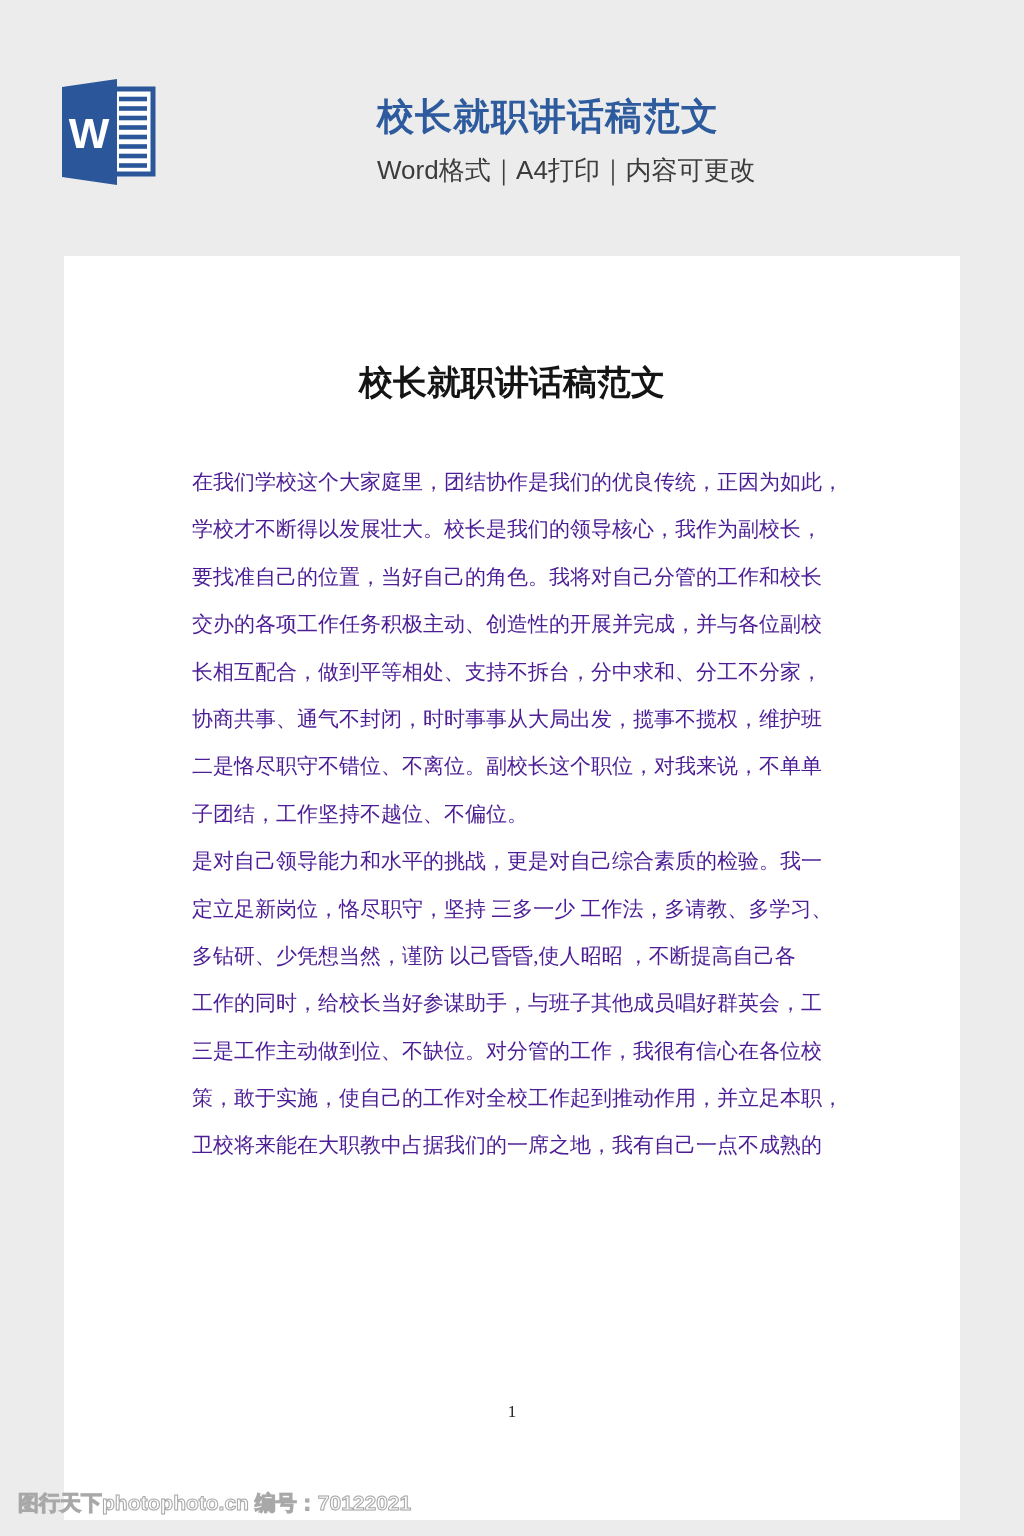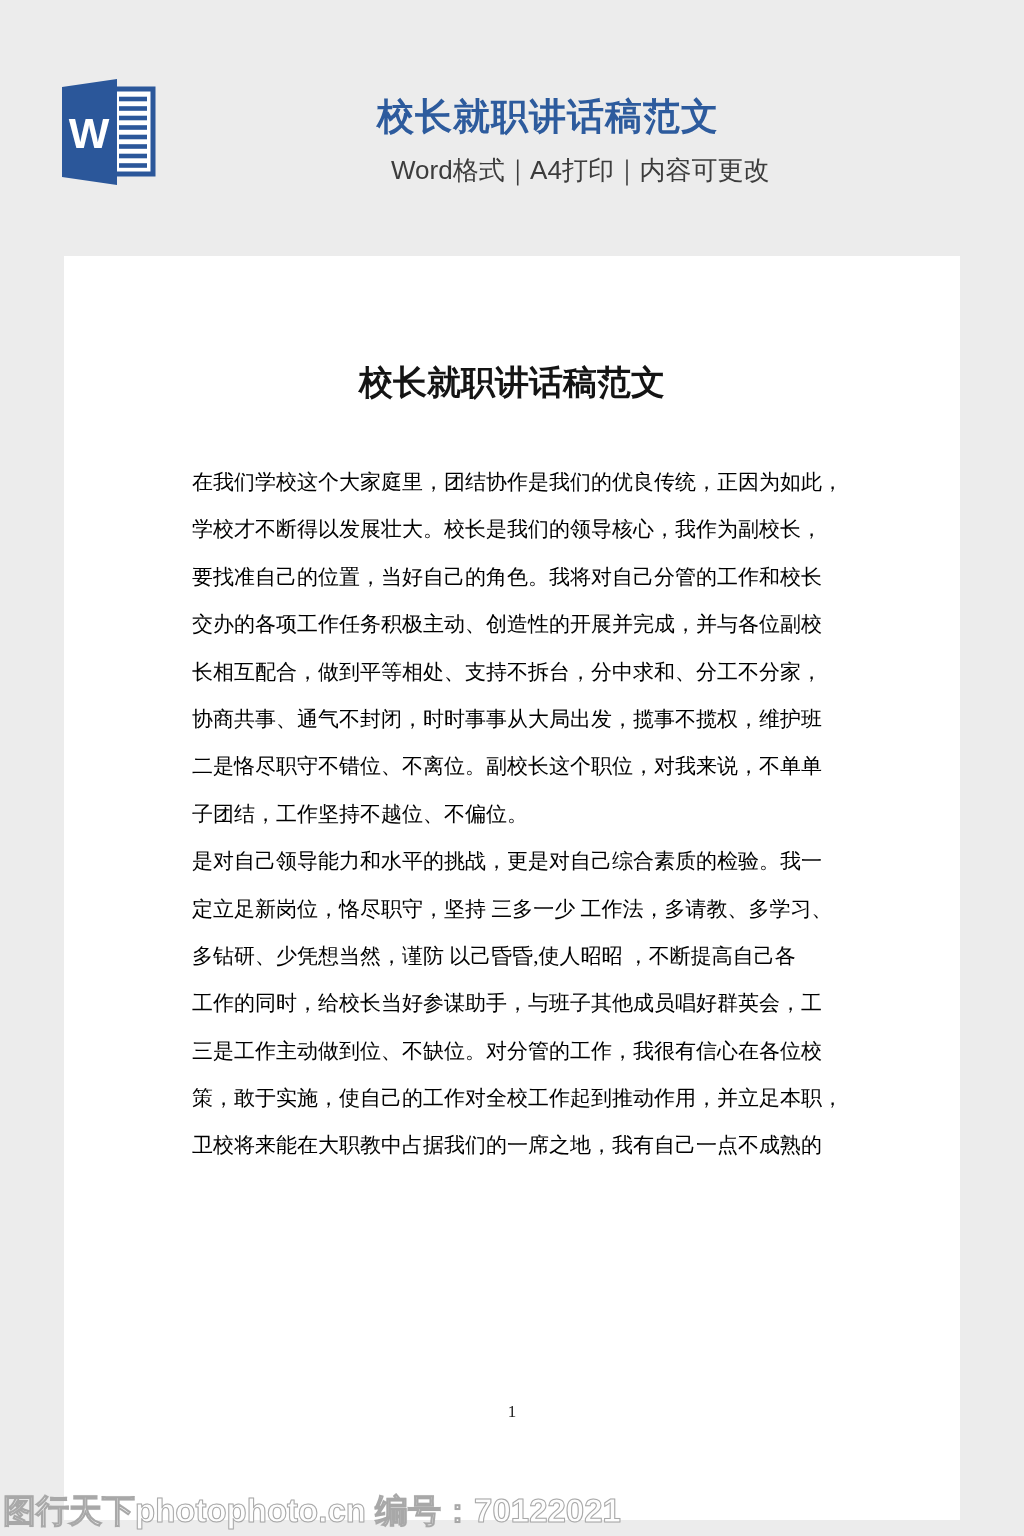--- a/index.html
+++ b/index.html
@@ -23,21 +23,20 @@
     color: #2d5b9d;
     letter-spacing: 1px;
     white-space: nowrap;
   }
   .header-subtitle {
     position: absolute; left: 377px; top: 153px;
     font-family: "Liberation Sans", sans-serif;
     font-size: 26px;
     color: #3c3c3c;
     white-space: nowrap;
-    margin-left: 14px;
   }
 
   
   .page {
     position: absolute; left: 64px; top: 256px;
     width: 896px; height: 1264px;
     background: #ffffff;
   }
   .doc-title {
     position: absolute; top: 104px; left: 0;
@@ -46,34 +45,34 @@
     color: #141414;
     white-space: nowrap;
   }
   .doc-body {
     position: absolute; top: 203px; left: 128px;
     width: 660px;
   }
   .doc-line {
     height: 47.4px; line-height: 47.4px;
     font-size: 21px;
-    color: #000000;
+    color: #4c1d95;
     white-space: nowrap;
   }
   .page-number {
     position: absolute; top: 1146px; left: 0;
     width: 100%; text-align: center;
     font-size: 17px; color: #222222;
   }
 
   
   .watermark {
-    position: absolute; left: 3px; top: 1489px;
+    position: absolute; left: 18px; top: 1489px;
     font-family: "Liberation Sans", sans-serif;
-    font-size: 33px; font-weight: bold;
+    font-size: 21px; font-weight: bold;
     color: #fdfdfd;
     -webkit-text-stroke: 1px #a8a8a8;
     text-shadow: 0 0 1px #b0b0b0;
     white-space: nowrap;
   }
 </style>
 </head>
 <body>
 
 <div class="word-icon">

